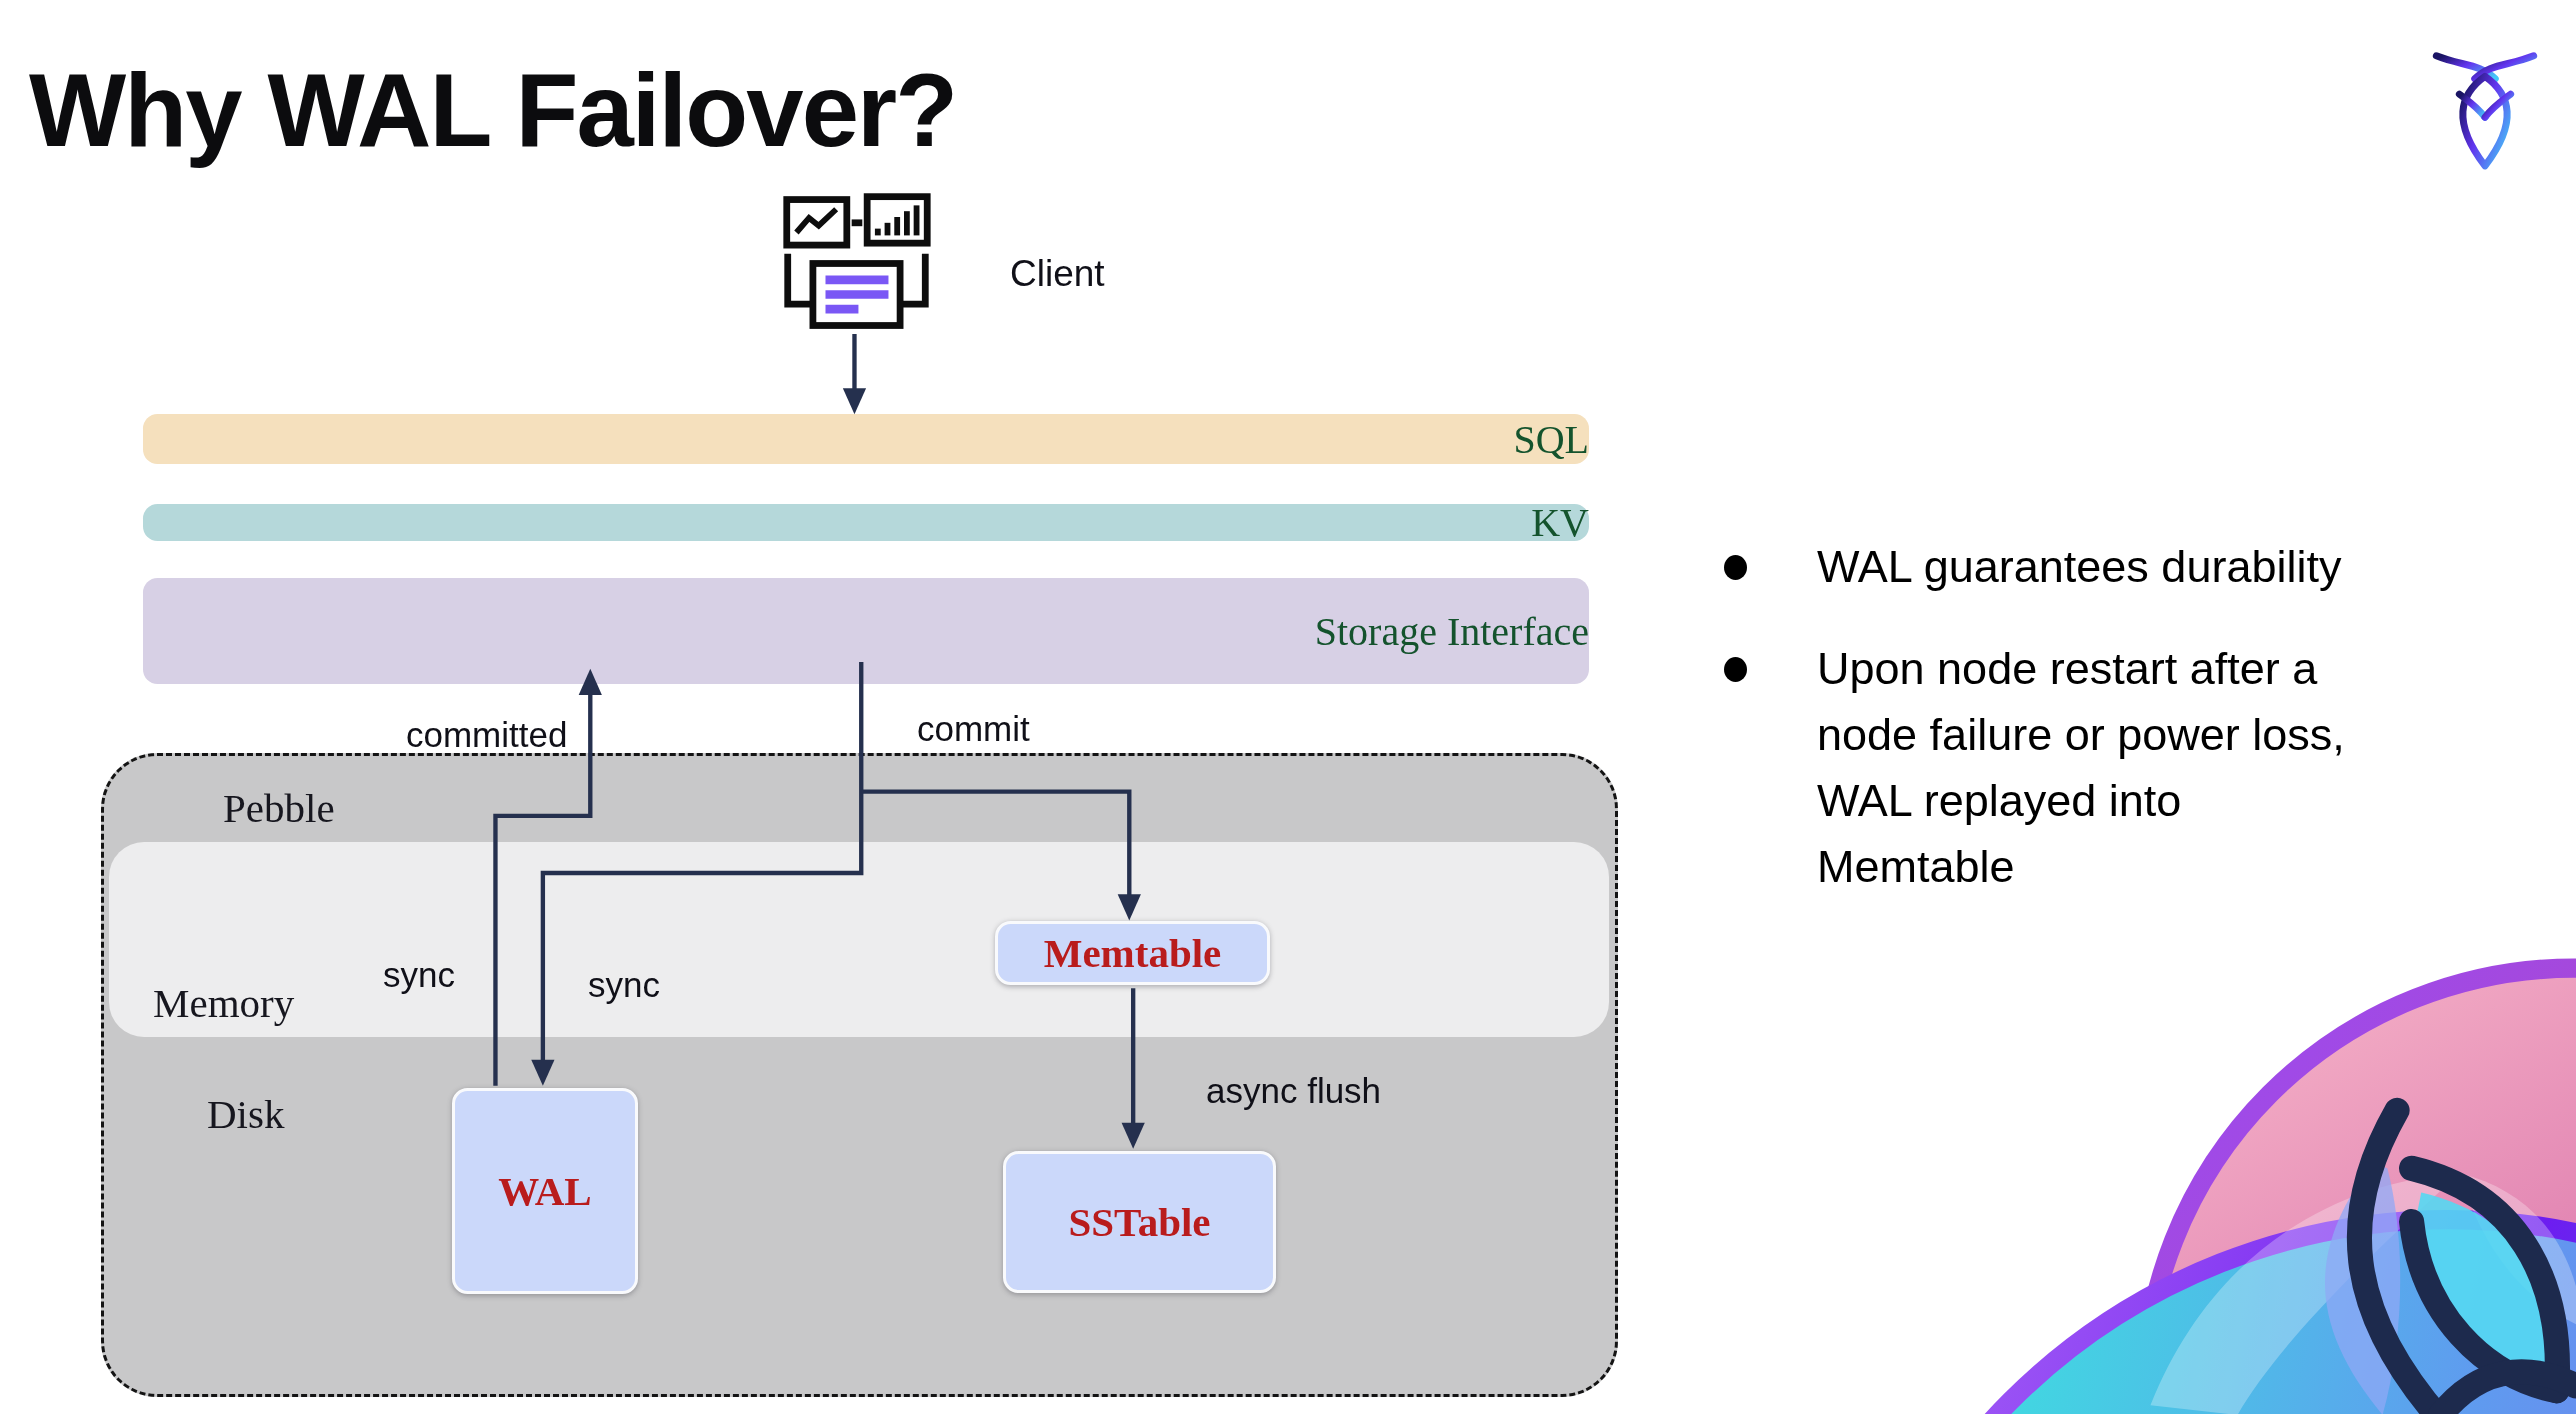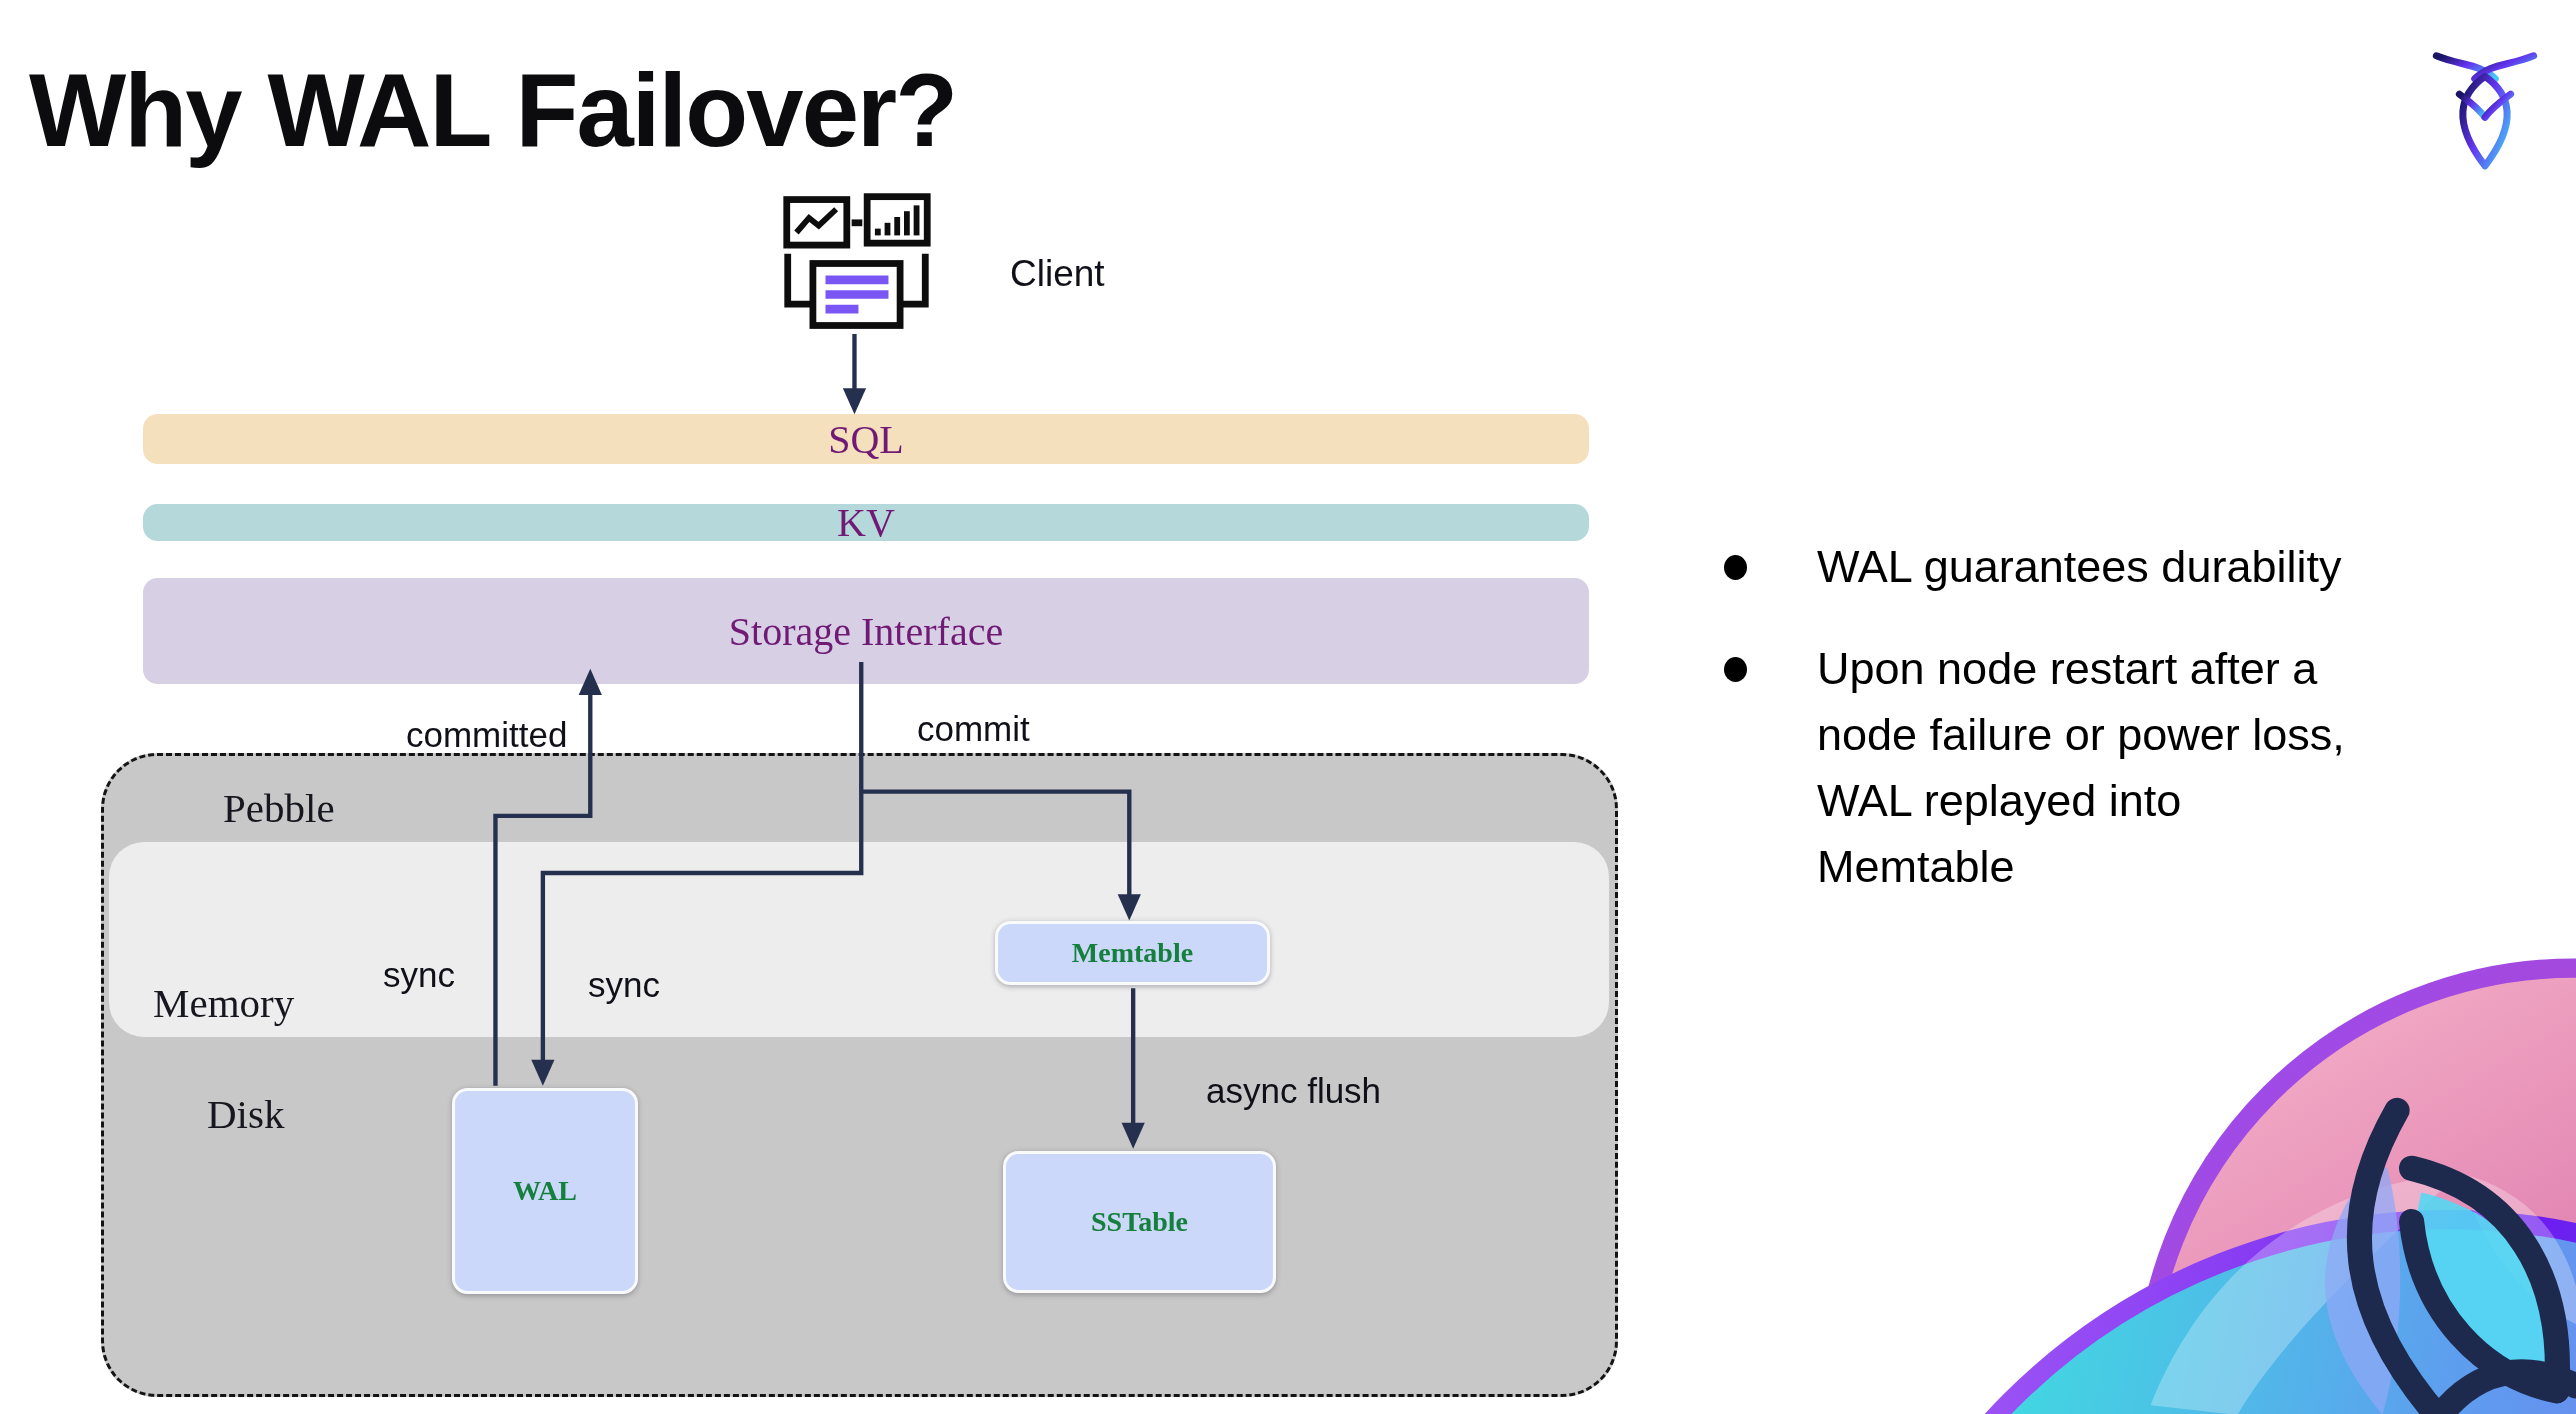--- a/index.html
+++ b/index.html
@@ -4,38 +4,38 @@
 <style>
   html,body{margin:0;padding:0;background:#ffffff;}
   .slide{position:relative;width:2576px;height:1415px;background:#ffffff;overflow:hidden;
          font-family:"Liberation Sans","DejaVu Sans",sans-serif;}
   .abs{position:absolute;}
 
   .title{left:29px;top:52px;font-size:103px;font-weight:bold;letter-spacing:-1.9px;color:#0c0c0e;
          font-family:"Liberation Sans","DejaVu Sans",sans-serif;white-space:nowrap;}
 
   
-  .bar{left:143px;width:1446px;border-radius:14.5px;display:flex;align-items:center;justify-content:center;
-       font-family:"Liberation Serif","DejaVu Serif",serif;font-size:40px;color:#701a75;}
+  .bar{left:143px;width:1446px;border-radius:14.5px;display:flex;align-items:center;justify-content:flex-end;
+       font-family:"Liberation Serif","DejaVu Serif",serif;font-size:40px;color:#14532d;}
   .bar-sql{top:414px;height:50px;background:#f5e0bd;}
   .bar-kv{top:504px;height:37px;background:#b5d8da;}
   .bar-storage{top:578px;height:106px;background:#d7d0e5;}
 
   
   .pebble{left:101px;top:753px;width:1517px;height:644px;border-radius:56px;
           background:#c8c8c9;border:3.9px dashed #141414;box-sizing:border-box;}
   .memstrip{left:109px;top:842px;width:1500px;height:195px;border-radius:35px;background:#ededee;}
 
   .seriflabel{font-family:"Liberation Serif","DejaVu Serif",serif;font-size:41px;color:#17171f;white-space:nowrap;}
   .sanslabel{font-family:"Liberation Sans","DejaVu Sans",sans-serif;font-size:35px;color:#101018;white-space:nowrap;margin-top:28px;}
 
   
   .node{background:#cbd8fa;border:3.9px solid #f9fafc;border-radius:15.5px;box-sizing:border-box;
         box-shadow:0 1.9px 5.8px rgba(60,60,70,.35);display:flex;align-items:center;justify-content:center;
-        font-family:"Liberation Serif","DejaVu Serif",serif;font-weight:bold;font-size:28px;color:#15803d;}
+        font-family:"Liberation Serif","DejaVu Serif",serif;font-weight:bold;font-size:41px;color:#b91c1c;}
   .node-wal{left:452px;top:1088px;width:186px;height:206px;}
   .node-memtable{left:995px;top:921px;width:275px;height:64px;}
   .node-sstable{left:1003px;top:1151px;width:273px;height:142px;}
 
   .arrows{left:0;top:0;width:2576px;height:1415px;pointer-events:none;}
 
   
   .bullets{left:1713px;top:534px;width:677px;list-style:none;margin:0;padding:0;
            font-size:45px;line-height:66px;color:#000;}
   .bullets li{position:relative;padding-left:104px;margin:0;}

